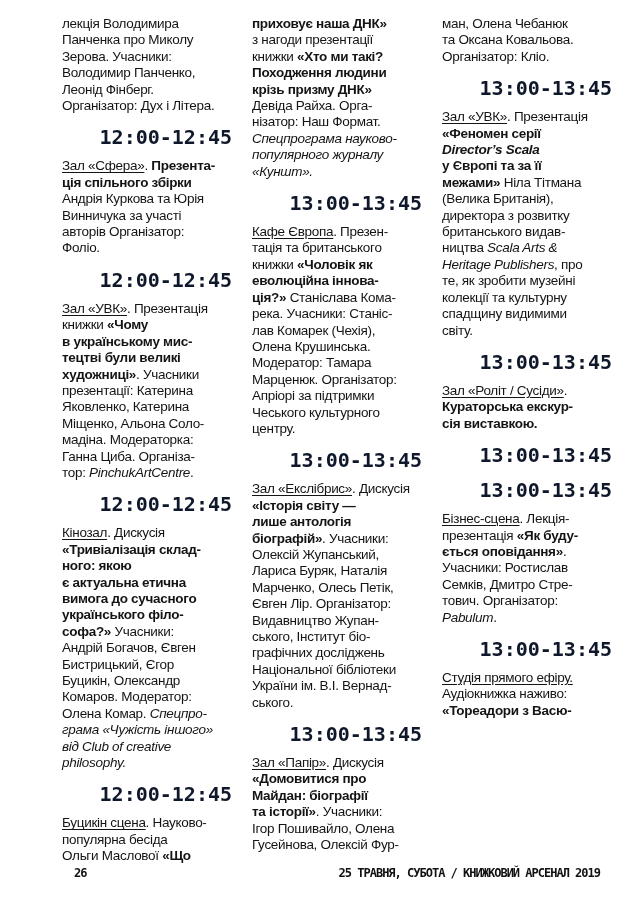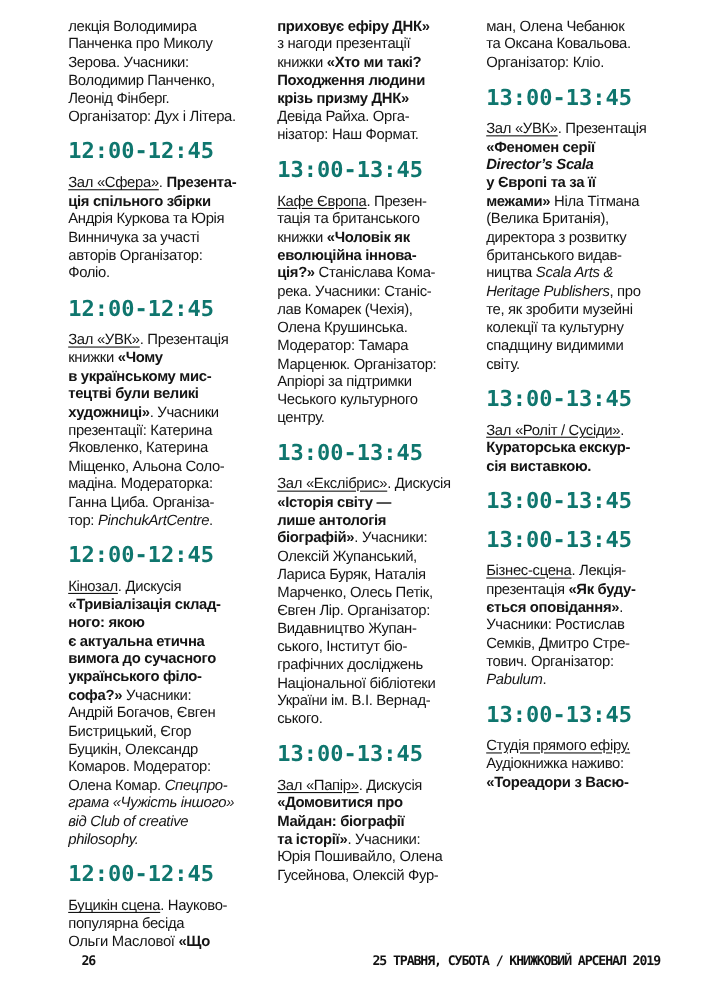--- a/index.html
+++ b/index.html
@@ -32,23 +32,23 @@
     line-height: 16.4px;
     letter-spacing: -0.3px;
     white-space: pre;
   }
   .time {
     margin: 12px 0 9px 0;
     font-family: "DejaVu Sans Mono", "Liberation Mono", monospace;
     font-weight: 700;
     font-size: 20px;
     line-height: 23px;
-    text-align: left;
+    text-align: right;
     white-space: nowrap;
-    color: #0f766e;
+    color: #0f172a;
   }
   .seg-venue { text-decoration: underline; text-underline-offset: 2px; }
   .seg-bold { font-weight: 700; }
   .seg-italic { font-style: italic; }
   .seg-bolditalic { font-weight: 700; font-style: italic; }
   .footer {
     position: absolute;
     left: 0;
     right: 0;
     top: 866px;
@@ -109,28 +109,30 @@
 Олена Комар. </span><span class="seg-italic">Спецпро-
 грама «Чужість іншого»
 від Club of creative
 philosophy.</span></p>
         <h2 class="time">12:00-12:45</h2>
         <p class="event"><span class="seg-venue">Буцикін сцена</span><span class="seg-normal">. Науково-
 популярна бесіда
 Ольги Маслової </span><span class="seg-bold">«Що</span></p>
       </div>
       <div class="col">
-        <p class="event"><span class="seg-bold">приховує ефіру ДНК»</span><span class="seg-normal">
+        <p class="event"><span class="seg-bold">приховує наша ДНК»</span><span class="seg-normal">
 з нагоди презентації
 книжки </span><span class="seg-bold">«Хто ми такі?
 Походження людини
 крізь призму ДНК»</span><span class="seg-normal">
 Девіда Райха. Орга-
 нізатор: Наш Формат.
-</span></p>
+</span><span class="seg-italic">Спецпрограма науково-
+популярного журналу
+«Куншт».</span></p>
         <h2 class="time">13:00-13:45</h2>
         <p class="event"><span class="seg-venue">Кафе Європа</span><span class="seg-normal">. Презен-
 тація та британського
 книжки </span><span class="seg-bold">«Чоловік як
 еволюційна іннова-
 ція?»</span><span class="seg-normal"> Станіслава Кома-
 река. Учасники: Станіс-
 лав Комарек (Чехія),
 Олена Крушинська.
 Модератор: Тамара
@@ -151,21 +153,21 @@
 ського, Інститут біо-
 графічних досліджень
 Національної бібліотеки
 України ім. В.І. Вернад-
 ського.</span></p>
         <h2 class="time">13:00-13:45</h2>
         <p class="event"><span class="seg-venue">Зал «Папір»</span><span class="seg-normal">. Дискусія
 </span><span class="seg-bold">«Домовитися про
 Майдан: біографії
 та історії»</span><span class="seg-normal">. Учасники:
-Юрія Пошивайло, Олена
+Ігор Пошивайло, Олена
 Гусейнова, Олексій Фур-</span></p>
       </div>
       <div class="col">
         <p class="event"><span class="seg-normal">ман, Олена Чебанюк
 та Оксана Ковальова.
 Організатор: Кліо.</span></p>
         <h2 class="time">13:00-13:45</h2>
         <p class="event"><span class="seg-venue">Зал «УВК»</span><span class="seg-normal">. Презентація
 </span><span class="seg-bold">«Феномен серії
 </span><span class="seg-bolditalic">Director’s Scala</span><span class="seg-bold">

